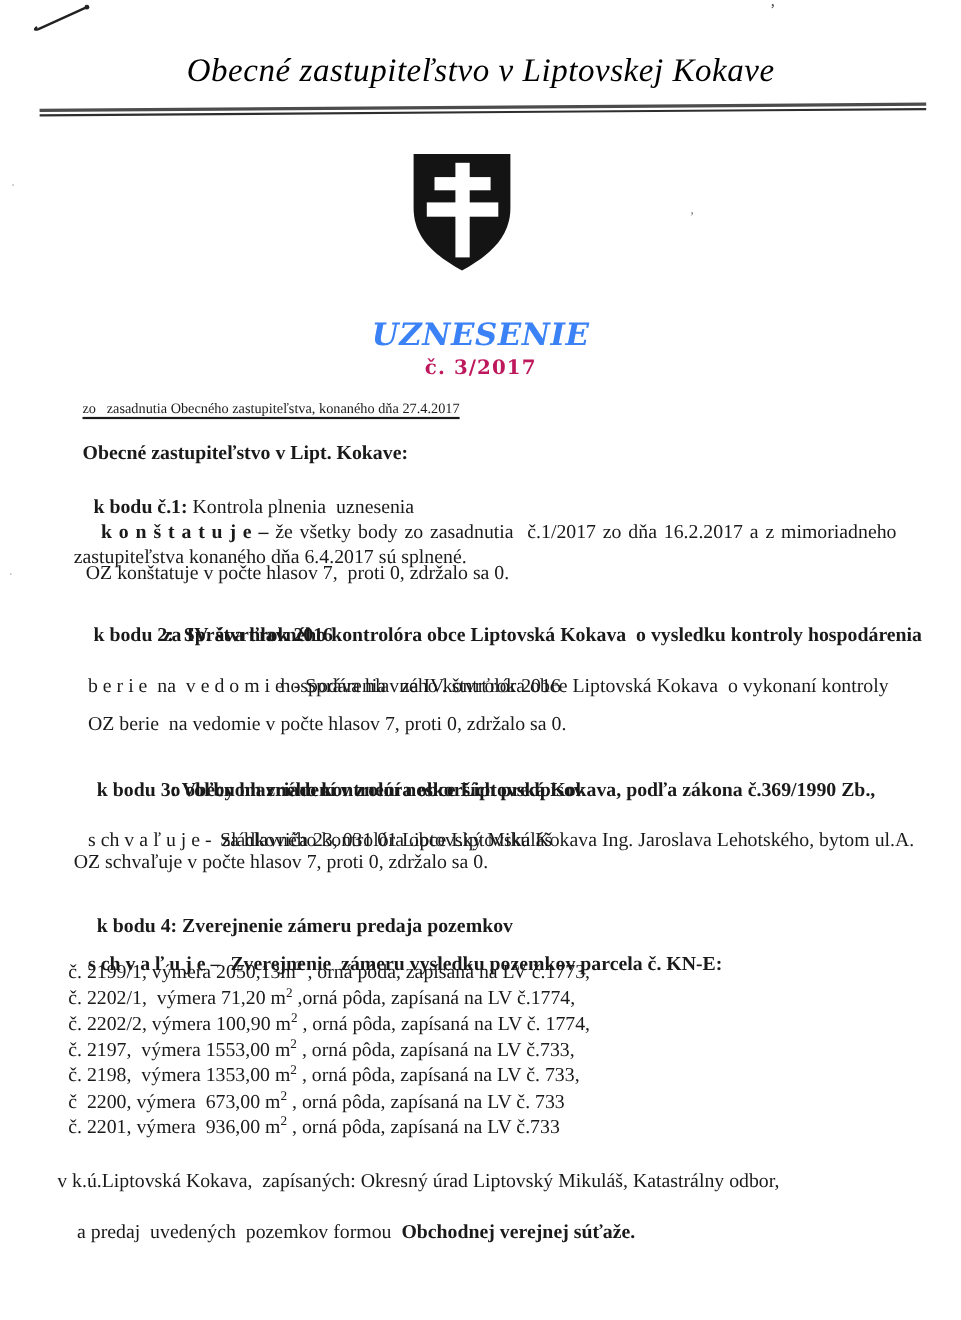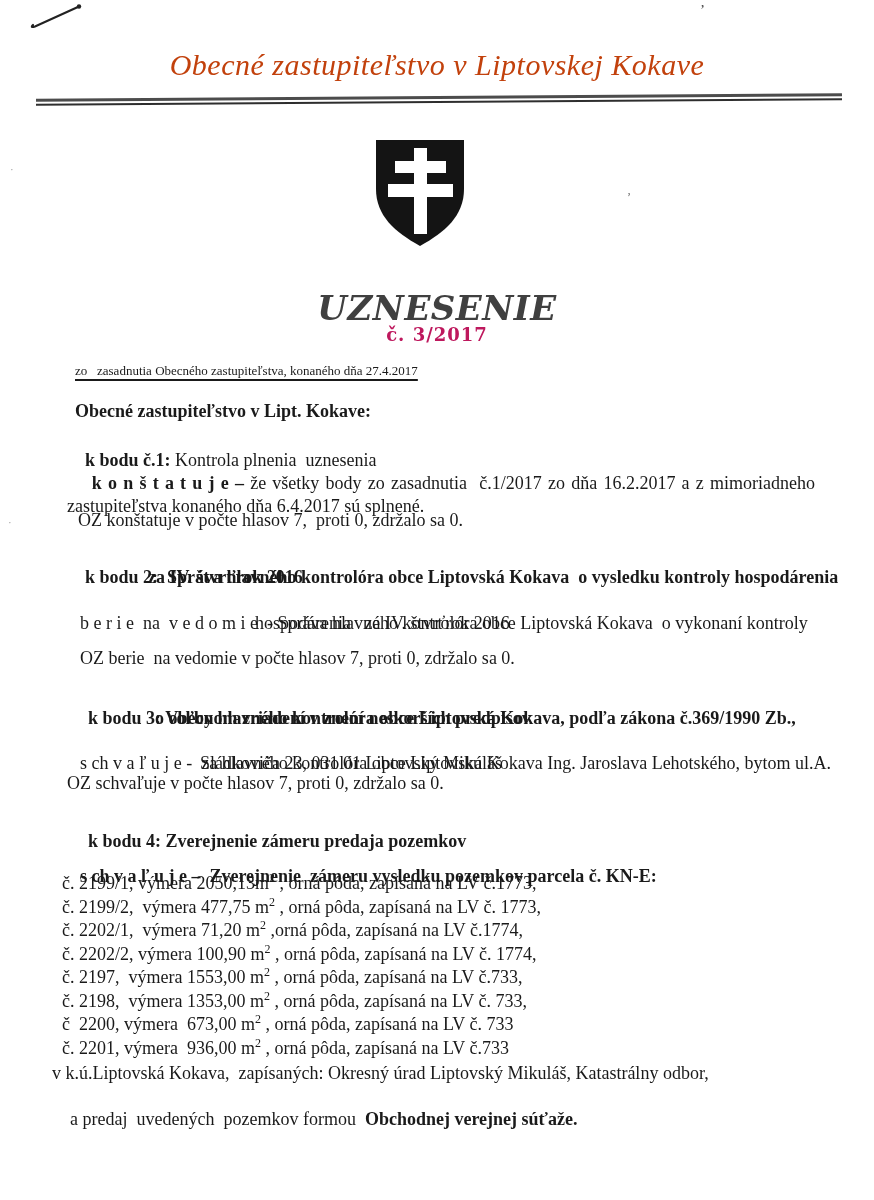--- a/index.html
+++ b/index.html
@@ -14,32 +14,32 @@
   }
   .abs{position:absolute;}
   .line{white-space:pre;font-size:18px;line-height:23px;}
   .para{white-space:pre-wrap;font-size:18px;line-height:23px;}
   .b{font-weight:bold;}
   .centered{left:0;width:100%;text-align:center;}
   .page-title{
     font-style:italic;
     font-size:30px;
     letter-spacing:0.5px;
-    color:#c2410c;
+    color:#000000;
   }
   .header-rule{
     height:2px;
     border-top:3.5px solid #4c4c4c;
     border-bottom:2.5px solid #2e2e2e;
     transform:rotate(-0.4deg);
   }
   .doc-title{
     font-family:"DejaVu Serif", serif;
     font-weight:bold;font-style:italic;
-    font-size:34px;letter-spacing:0.5px;color:#404040;
+    font-size:28px;letter-spacing:0.5px;color:#3b82f6;
   }
   .doc-number{
     font-family:"DejaVu Serif", serif;
     font-weight:bold;font-size:18px;letter-spacing:1px;color:#be185d;
   }
   .underlined{
     text-decoration:underline;
     text-underline-offset:4px;
     text-decoration-thickness:1.5px;
   }
@@ -109,21 +109,20 @@
 
   <div class="abs line b" style="left:70px;top:807px;">
     <span>k bodu 4:</span><span> Zverejnenie zámeru predaja pozemkov</span>
   </div>
   <div class="abs line b" style="left:62px;top:842px;">
     <span>s ch v a ľ u j e –</span><span>  Zverejnenie  zámeru vysledku pozemkov parcela č. KN-E:</span>
   </div>
 
   <div class="abs" style="left:62px;top:872px;">
     <div class="line" style="line-height:23.5px;"><span>č. 2199/1, výmera 2050,13m</span><sup>2</sup><span> , orná pôda, zapísaná na LV č.1773,</span></div>
-    <div class="line" style="line-height:23.5px;"><span>č. 2199/2,  výmera 477,75 m</span><sup>2</sup><span> , orná pôda, zapísaná na LV č. 1773,</span></div>
     <div class="line" style="line-height:23.5px;"><span>č. 2202/1,  výmera 71,20 m</span><sup>2</sup><span> ,orná pôda, zapísaná na LV č.1774,</span></div>
     <div class="line" style="line-height:23.5px;"><span>č. 2202/2, výmera 100,90 m</span><sup>2</sup><span> , orná pôda, zapísaná na LV č. 1774,</span></div>
     <div class="line" style="line-height:23.5px;"><span>č. 2197,  výmera 1553,00 m</span><sup>2</sup><span> , orná pôda, zapísaná na LV č.733,</span></div>
     <div class="line" style="line-height:23.5px;"><span>č. 2198,  výmera 1353,00 m</span><sup>2</sup><span> , orná pôda, zapísaná na LV č. 733,</span></div>
     <div class="line" style="line-height:23.5px;"><span>č  2200, výmera  673,00 m</span><sup>2</sup><span> , orná pôda, zapísaná na LV č. 733</span></div>
     <div class="line" style="line-height:23.5px;"><span>č. 2201, výmera  936,00 m</span><sup>2</sup><span> , orná pôda, zapísaná na LV č.733</span></div>
   </div>
 
   <div class="abs line" style="left:52px;top:1085px;">
     <span>a predaj  uvedených  pozemkov formou  </span><span class="b">Obchodnej verejnej súťaže</span><span class="b">.</span>

